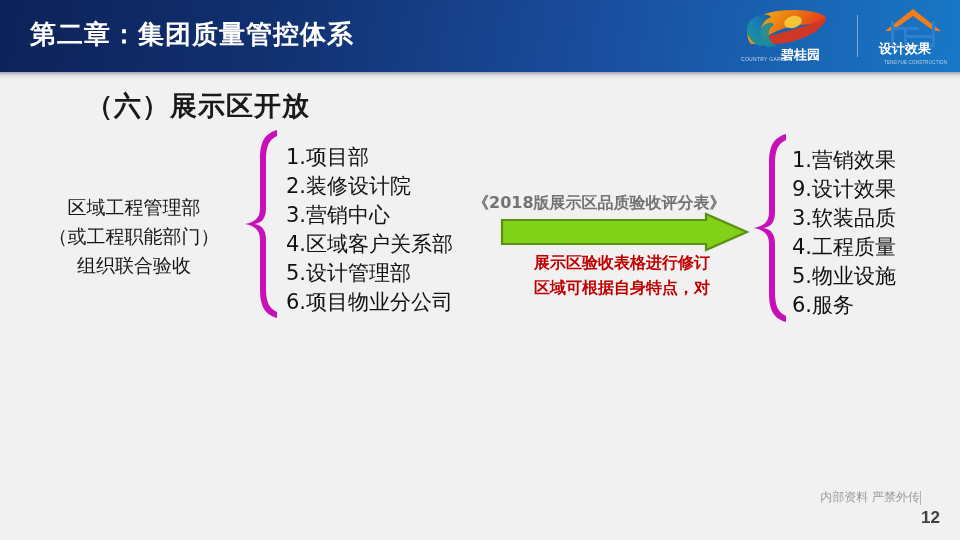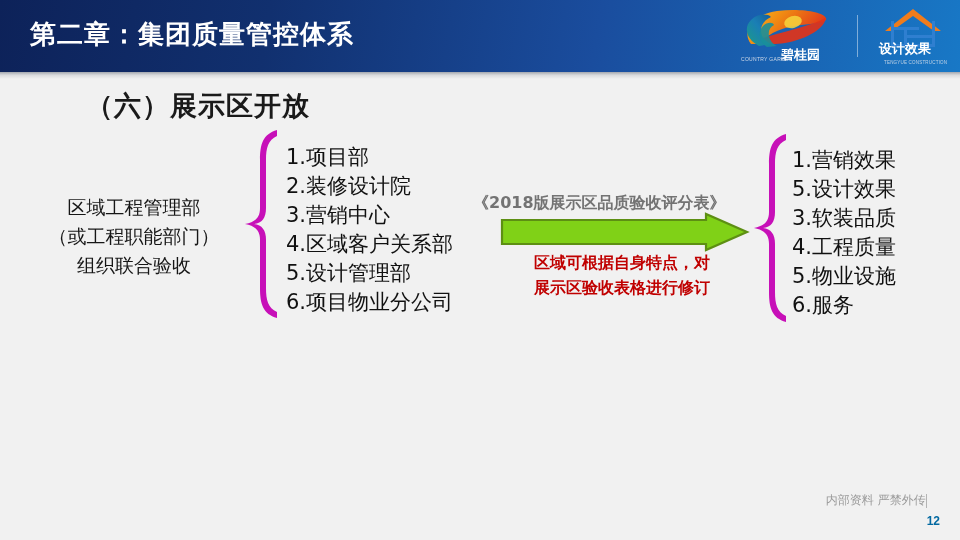--- a/index.html
+++ b/index.html
@@ -202,23 +202,23 @@
     font-family: "DejaVu Sans", "Liberation Sans", sans-serif;
     white-space: nowrap;
   }
   .footer .bar {
     width: 1px;
     height: 14px;
     background: #b4b4b4;
     display: inline-block;
   }
   .footer .pagenum {
-    color: #0369a1;
-    font-weight: bold;
-    font-size: 12px;
+    color: #404040;
+    font-weight: bold;
+    font-size: 17px;
     font-family: "Liberation Sans", sans-serif;
     margin-top: 41px;
   }
 </style>
 </head>
 <body>
 
 <div id="slide">
 
   <div class="header-band"></div>
@@ -294,33 +294,33 @@
 
   <div class="center-caption">《2018版展示区品质验收评分表》</div>
 
   <div class="arrow-wrap">
     <svg width="250" height="40" viewBox="0 0 250 40">
       <path d="M2 8 L206 8 L206 2 L247 20 L206 38 L206 32 L2 32 Z" fill="#80d117" stroke="#5d8f13" stroke-width="2.2" stroke-linejoin="miter"></path>
     </svg>
   </div>
 
   <div class="red-note">
+    <span>展示区验收表格进行修订</span>
     <span>区域可根据自身特点，对</span>
-    <span>展示区验收表格进行修订</span>
   </div>
 
   <div class="brace brace-right-outer">
     <svg width="38" height="192" viewBox="0 0 38 192">
       <path d="M34 2 C20 6 17 16 17 32 L17 80 C17 90 12 94 2 96 C12 98 17 102 17 112 L17 160 C17 176 20 186 34 190 L34 184 C25 180 23 172 23 160 L23 112 C23 102 19 97 11 96 C19 95 23 90 23 80 L23 32 C23 20 25 12 34 8 Z" fill="#c710b8"></path>
     </svg>
   </div>
 
   <div class="list list-right">
     <span class="li">1.营销效果</span>
-    <span class="li">5.设计效果</span>
+    <span class="li">9.设计效果</span>
     <span class="li">3.软装品质</span>
     <span class="li">4.工程质量</span>
     <span class="li">5.物业设施</span>
     <span class="li">6.服务</span>
   </div>
 
   <div class="footer">
     <span>内部资料 严禁外传</span>
     <span class="bar"></span>
     <span class="pagenum">12</span>

